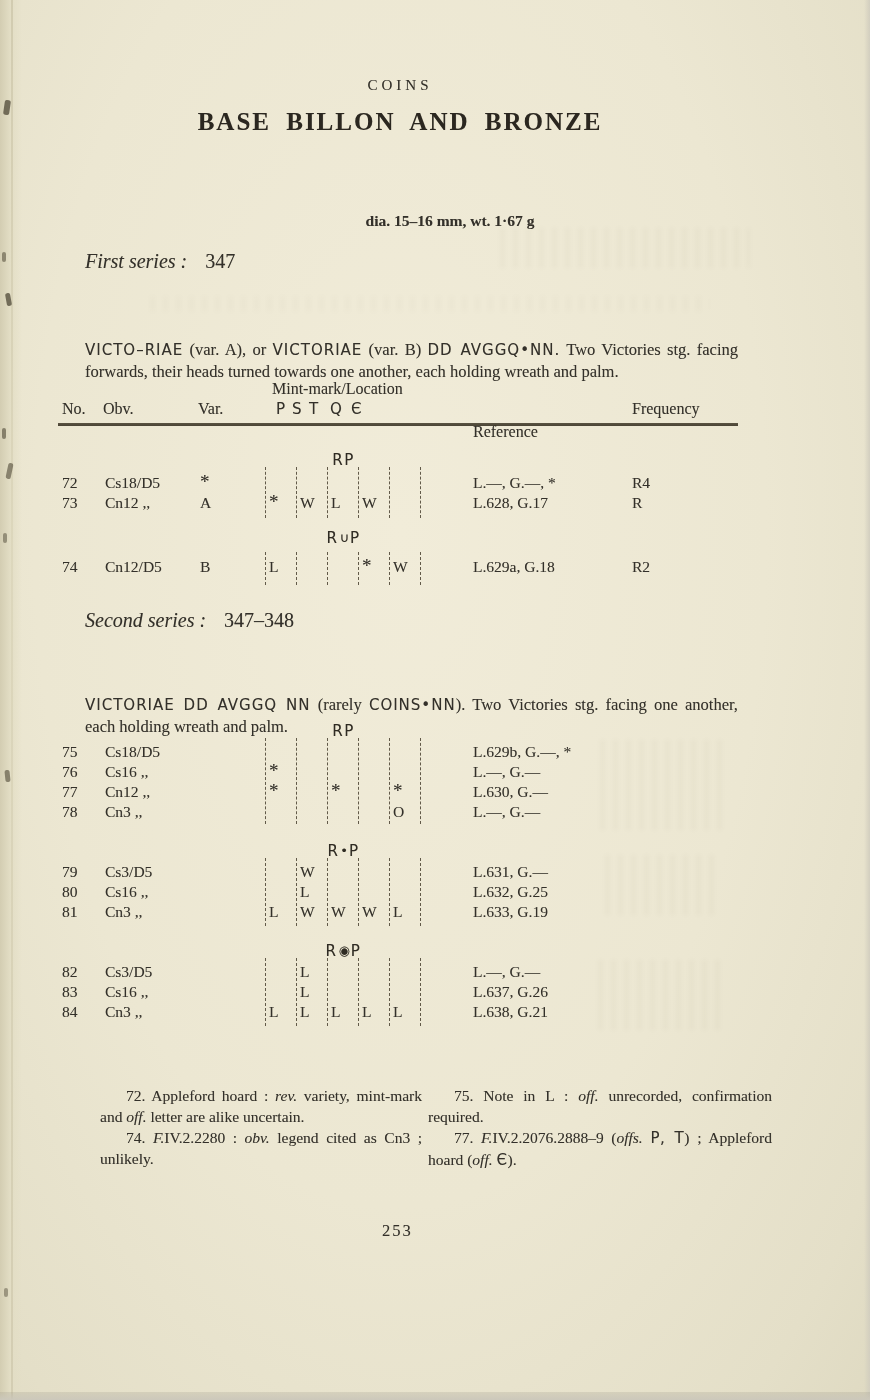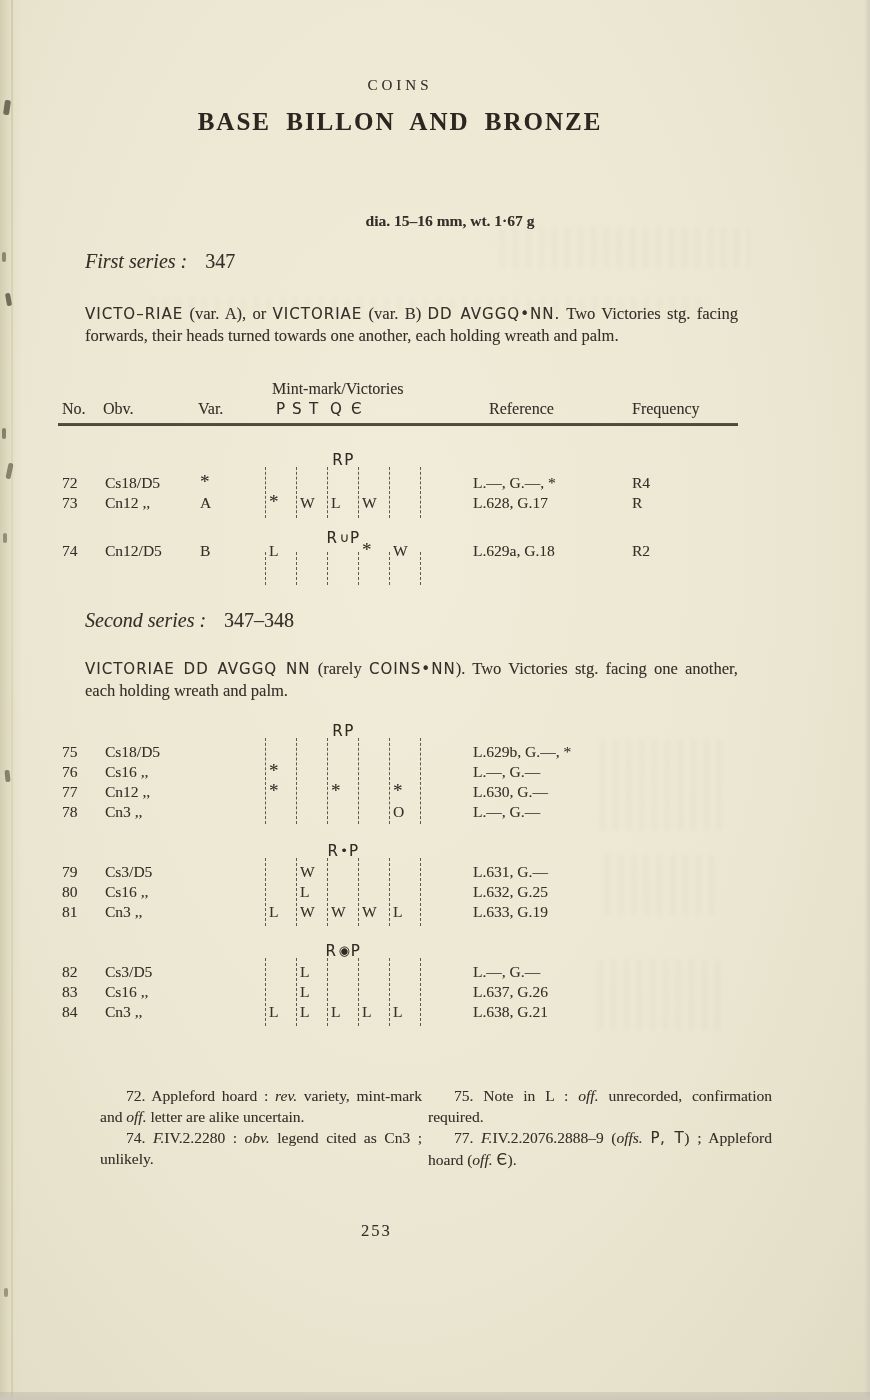--- a/index.html
+++ b/index.html
@@ -28,50 +28,50 @@
   .title{top:108px;left:100px;width:600px;text-align:center;font-size:25px;font-weight:bold;
          letter-spacing:2px;word-spacing:7px;color:#2b2720;}
   .group-line{top:166px;left:70px;}
   .group-label{font-size:15px;letter-spacing:4px;}
   .group-range{font-size:21px;margin-left:8px;}
   .spec-line{top:212px;left:295px;width:310px;text-align:center;font-weight:bold;font-size:15.5px;}
   .series-head{font-size:20px;}
   .series-head .num{margin-left:18px;font-style:normal;}
   .series1-head{top:250px;left:85px;}
   .series2-head{top:609px;left:85px;}
-  .para{width:653px;left:85px;text-align:justify;font-size:16.5px;line-height:22px;}
+  .para{width:653px;left:85px;text-align:justify;font-size:16.5px;line-height:22px;margin-top:36px;}
   .para1{top:303px;}
   .para2{top:658px;}
   .para .sans{letter-spacing:1px;}
   
   .th{font-size:16px;}
   .mint-group-label{top:380px;left:272px;font-size:16px;}
   .mcol{top:400px;font-family:"DejaVu Sans",sans-serif;font-size:15px;}
   .h-no{top:400px;left:62px;} .h-obv{top:400px;left:103px;} .h-var{top:400px;left:198px;}
-  .h-ref{top:400px;left:473px;margin-left:16px;} .h-freq{top:400px;left:632px;}
+  .h-ref{top:423px;left:473px;} .h-freq{top:400px;left:632px;}
   .rule{top:423px;left:58px;width:680px;height:3px;background:linear-gradient(180deg,#47402f,#332d1f);opacity:.88;}
   
   .tgroup{position:absolute;left:60px;width:700px;}
   .gmark{position:absolute;left:205px;width:157px;height:18px;text-align:center;
          font-family:"DejaVu Sans",sans-serif;font-size:15px;letter-spacing:1.5px;color:#2f2b23;}
   .gmark .midsym{font-size:13px;letter-spacing:0;position:relative;top:-1px;padding:0 1px;}
   .mlines{position:absolute;left:205px;width:157px;}
   .vl{position:absolute;top:0;bottom:0;width:0;border-left:1.5px dashed rgba(62,54,38,.8);}
   .rows{position:absolute;left:0;right:0;}
   .trow{position:relative;height:20px;font-size:15.5px;}
   .trow span{position:absolute;top:0;white-space:nowrap;}
   .c-no{left:2px;} .c-obv{left:45px;} .c-var{left:140px;}
   .c-ref{left:413px;} .c-freq{left:572px;}
   .ast{font-size:19px;top:3px !important;line-height:10px;}
   
   .fncol{font-size:15.5px;line-height:21px;text-align:justify;}
   .fncol p{margin:0;text-indent:26px;}
   .fn-left{top:1085px;left:100px;width:322px;}
   .fn-right{top:1085px;left:428px;width:344px;}
-  .page-number{top:1221px;left:361px;font-size:16.5px;letter-spacing:2px;}
+  .page-number{top:1221px;left:382px;font-size:16.5px;letter-spacing:2px;}
 </style>
 </head>
 <body>
 
 <div class="page">
 
   <div class="abs binding"></div>
   <div class="abs crease"></div>
   <div class="abs edge-mark" style="left:4px;top:100px;width:6px;height:15px;transform:rotate(8deg);"></div>
   <div class="abs edge-mark" style="left:2px;top:252px;width:4px;height:10px;opacity:.55;"></div>
@@ -95,21 +95,21 @@
 
 
   <div class="abs spec-line">dia. 15–16 mm, wt. 1·67 g</div>
 
   <div class="abs series-head series1-head it">
     <span>First series :</span><span class="num">347</span>
   </div>
 
   <div class="abs para para1" id="para1"><span class="sans">VICTO–RIAE</span><span> (var. A), or </span><span class="sans">VICTORIAE</span><span> (var. B) </span><span class="sans">DD AVGGQ•NN.</span><span> Two Victories stg. facing forwards, their heads turned towards one another, each holding wreath and palm.</span></div>
 
-  <div class="abs mint-group-label th">Mint-mark/Victories</div>
+  <div class="abs mint-group-label th">Mint-mark/Location</div>
   <span class="abs mcol" style="left:276px;">P</span>
   <span class="abs mcol" style="left:292px;">S</span>
   <span class="abs mcol" style="left:309px;">T</span>
   <span class="abs mcol" style="left:330px;">Q</span>
   <span class="abs mcol" style="left:351px;">Є</span>
   <span class="abs th h-no">No.</span>
   <span class="abs th h-obv">Obv.</span>
   <span class="abs th h-var">Var.</span>
   <span class="abs th h-ref">Reference</span>
   <span class="abs th h-freq">Frequency</span>
@@ -150,21 +150,21 @@
       <div class="tgroup" style="top: 529px;">
         <div class="gmark"><span>R</span><span class="midsym">∪</span><span>P</span></div>
         <div class="mlines" style="top: 23px; height: 33px;">
           <div class="vl" style="left: 0px;"></div>
           <div class="vl" style="left: 31px;"></div>
           <div class="vl" style="left: 62px;"></div>
           <div class="vl" style="left: 93px;"></div>
           <div class="vl" style="left: 124px;"></div>
           <div class="vl" style="left: 155px;"></div>
         </div>
-        <div class="rows" style="top: 13px;">
+        <div class="rows" style="top: 29px;">
           <div class="trow">
             <span class="c-no">74</span>
             <span class="c-obv">Cn12/D5</span>
             <span class="c-var">B</span>
             <span class="mv" style="left: 209px;">L</span>
             <span class="mv ast" style="left: 302px;">*</span>
             <span class="mv" style="left: 333px;">W</span>
             <span class="c-ref">L.629a, G.18</span>
             <span class="c-freq">R2</span>
           </div>

